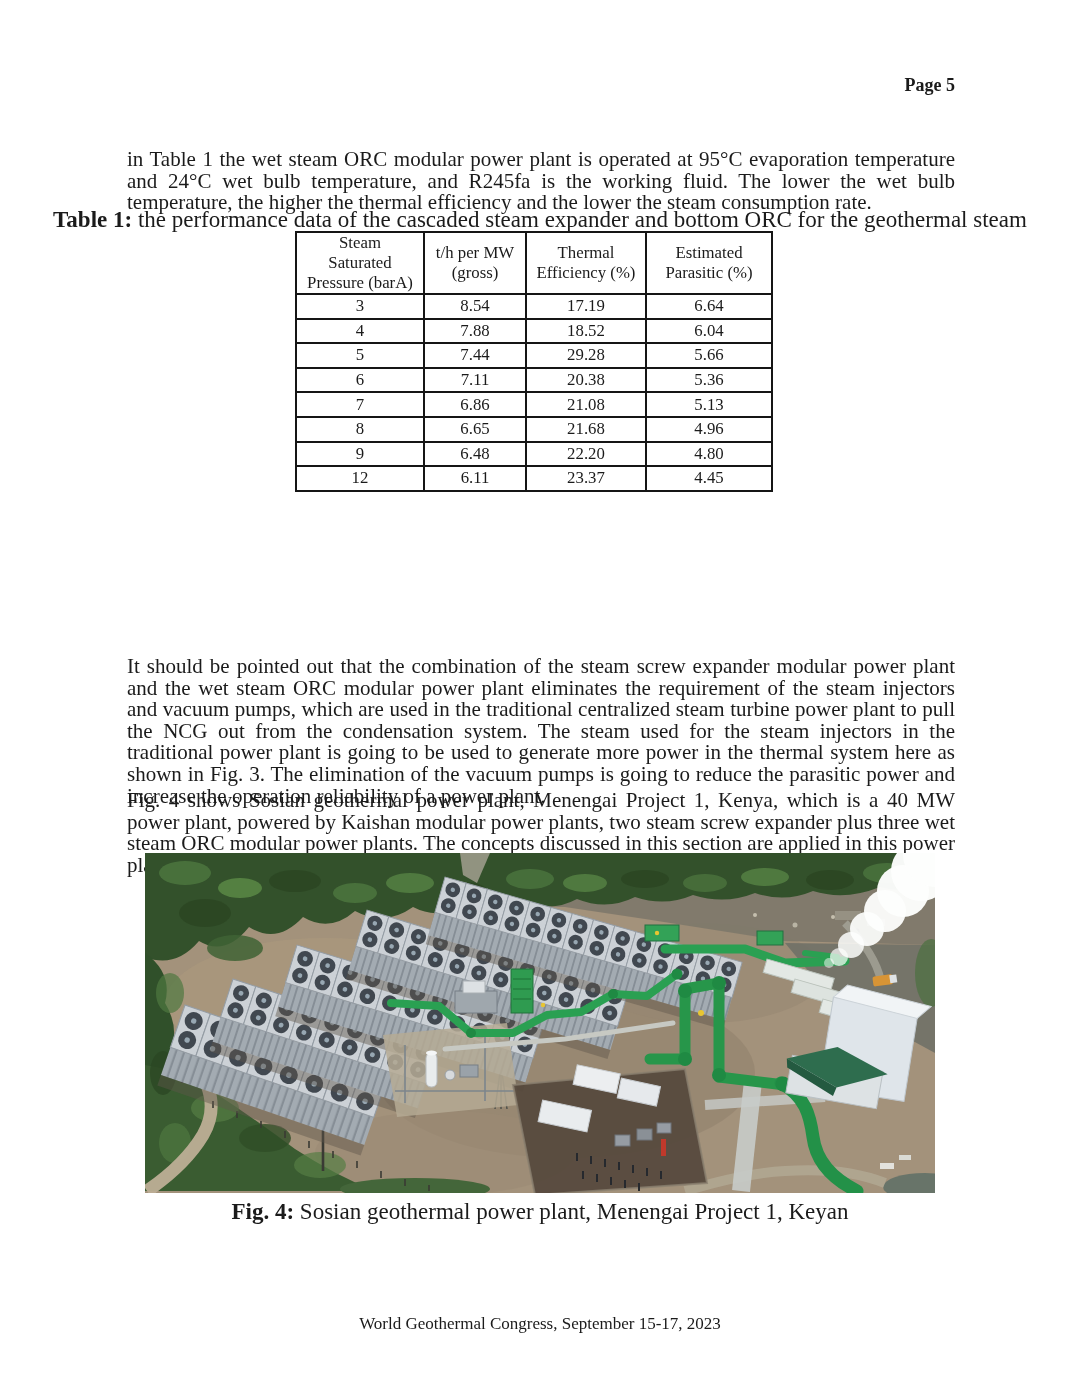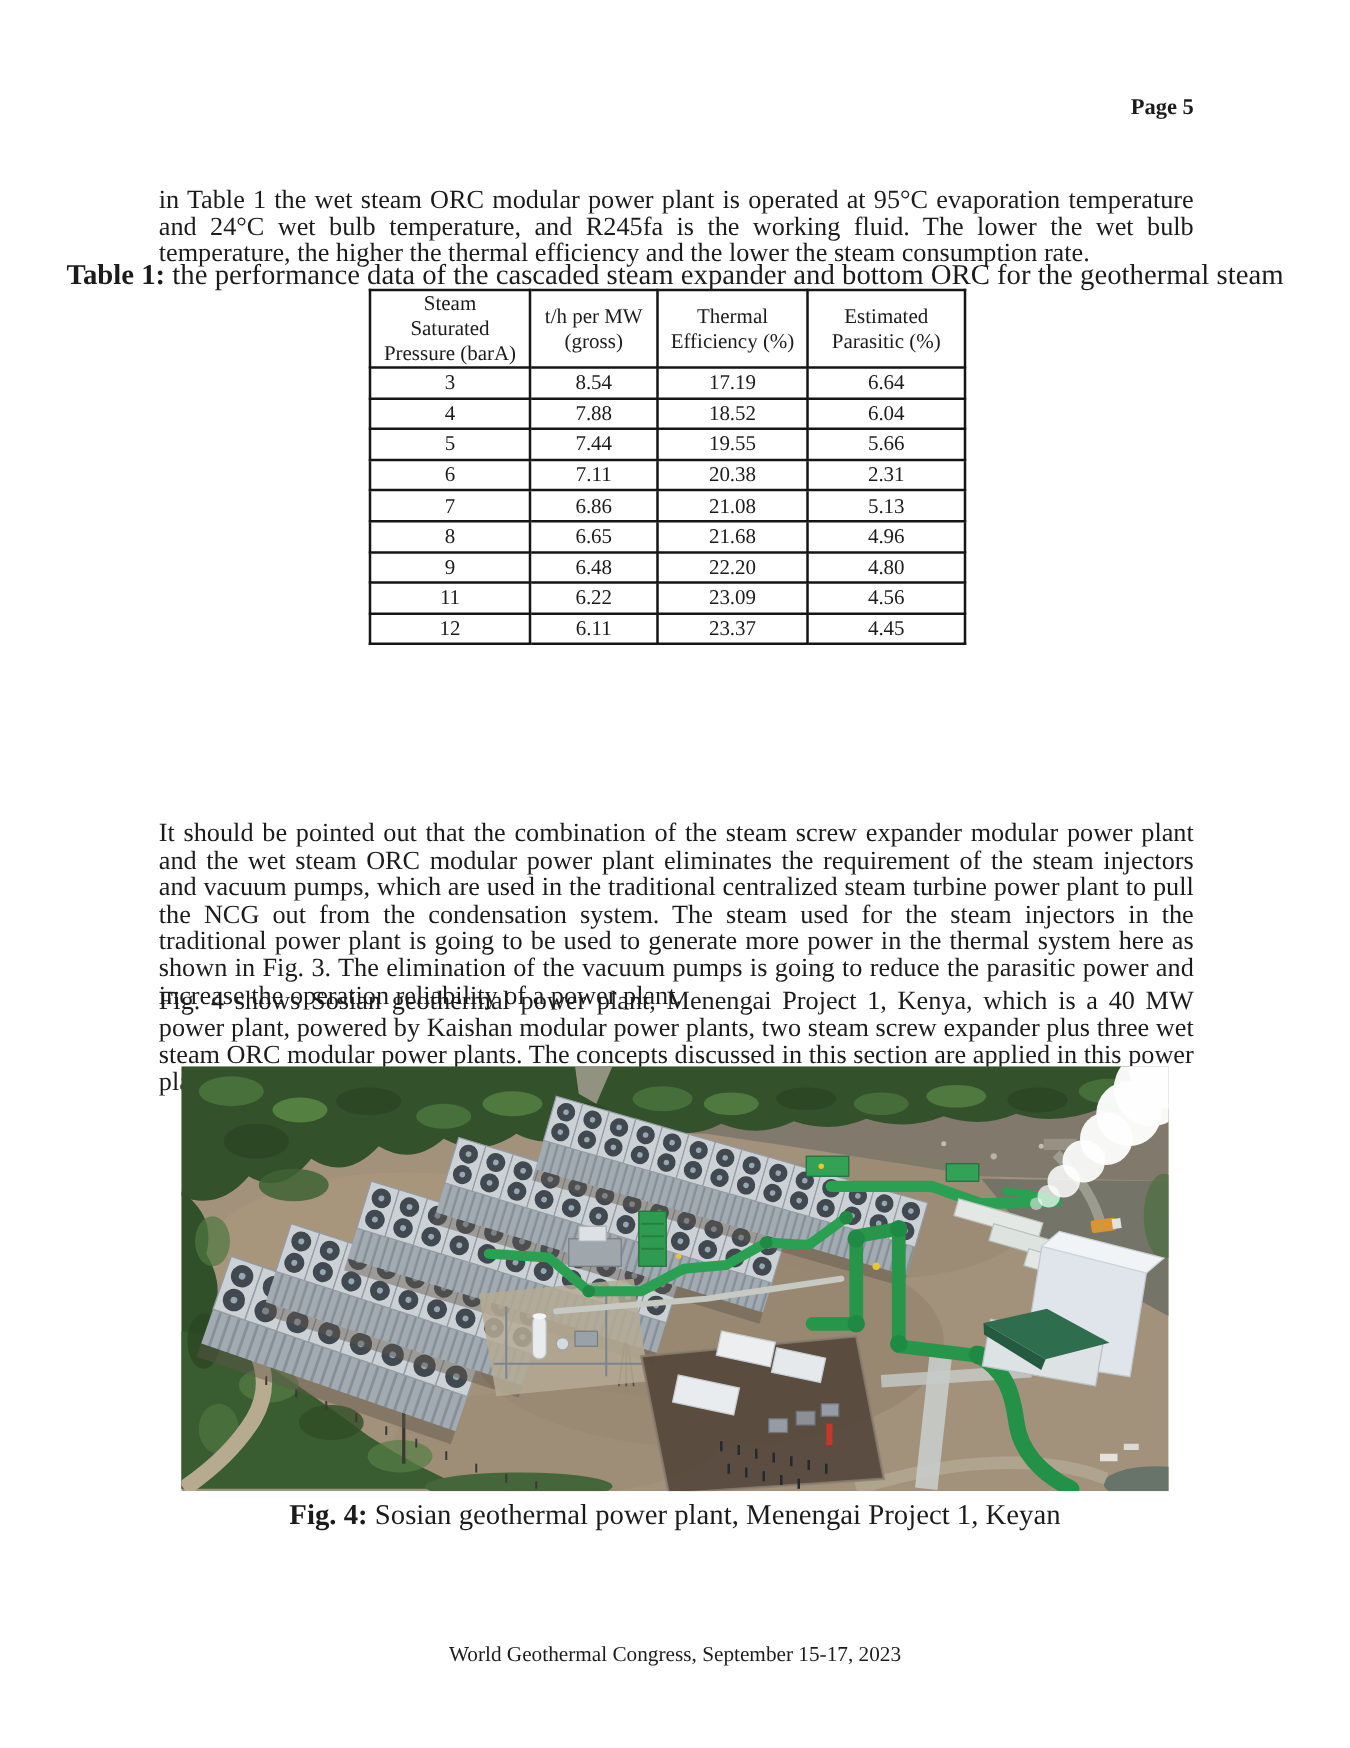--- a/index.html
+++ b/index.html
@@ -68,52 +68,46 @@
       </tr>
       <tr>
         <td>4</td>
         <td>7.88</td>
         <td>18.52</td>
         <td>6.04</td>
       </tr>
       <tr>
         <td>5</td>
         <td>7.44</td>
-        <td>19.55</td>
+        <td>29.28</td>
         <td>5.66</td>
       </tr>
       <tr>
         <td>6</td>
         <td>7.11</td>
         <td>20.38</td>
-        <td>2.31</td>
+        <td>5.36</td>
       </tr>
       <tr>
         <td>7</td>
         <td>6.86</td>
         <td>21.08</td>
         <td>5.13</td>
       </tr>
       <tr>
         <td>8</td>
         <td>6.65</td>
         <td>21.68</td>
         <td>4.96</td>
       </tr>
       <tr>
         <td>9</td>
         <td>6.48</td>
         <td>22.20</td>
         <td>4.80</td>
-      </tr>
-      <tr>
-        <td>11</td>
-        <td>6.22</td>
-        <td>23.09</td>
-        <td>4.56</td>
       </tr>
       <tr>
         <td>12</td>
         <td>6.11</td>
         <td>23.37</td>
         <td>4.45</td>
       </tr>
     </tbody>
 </table>
 

